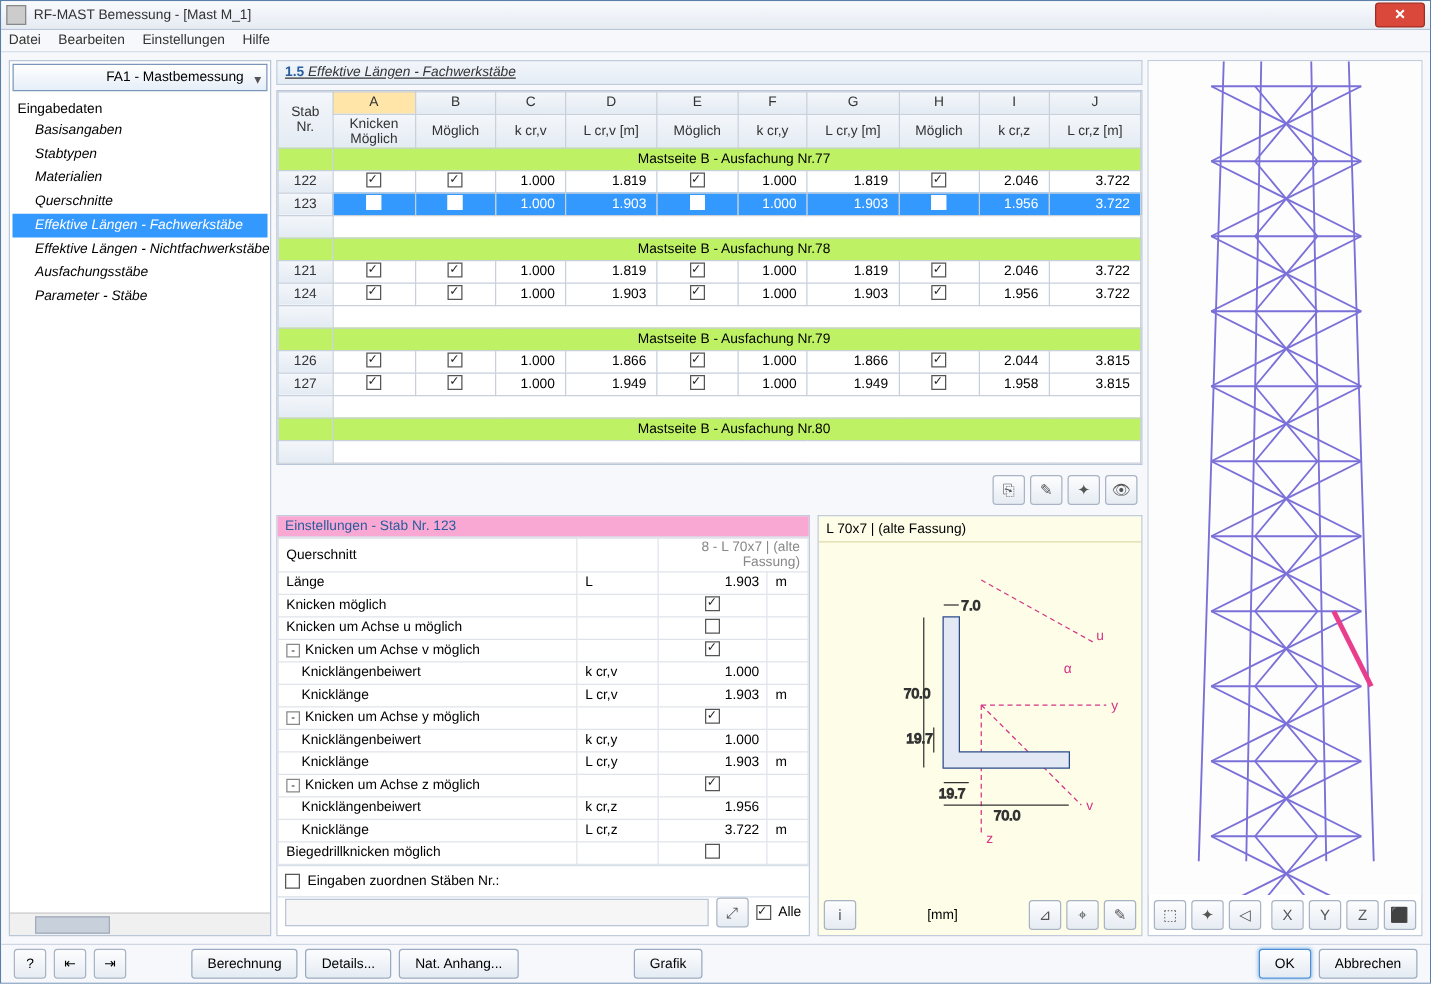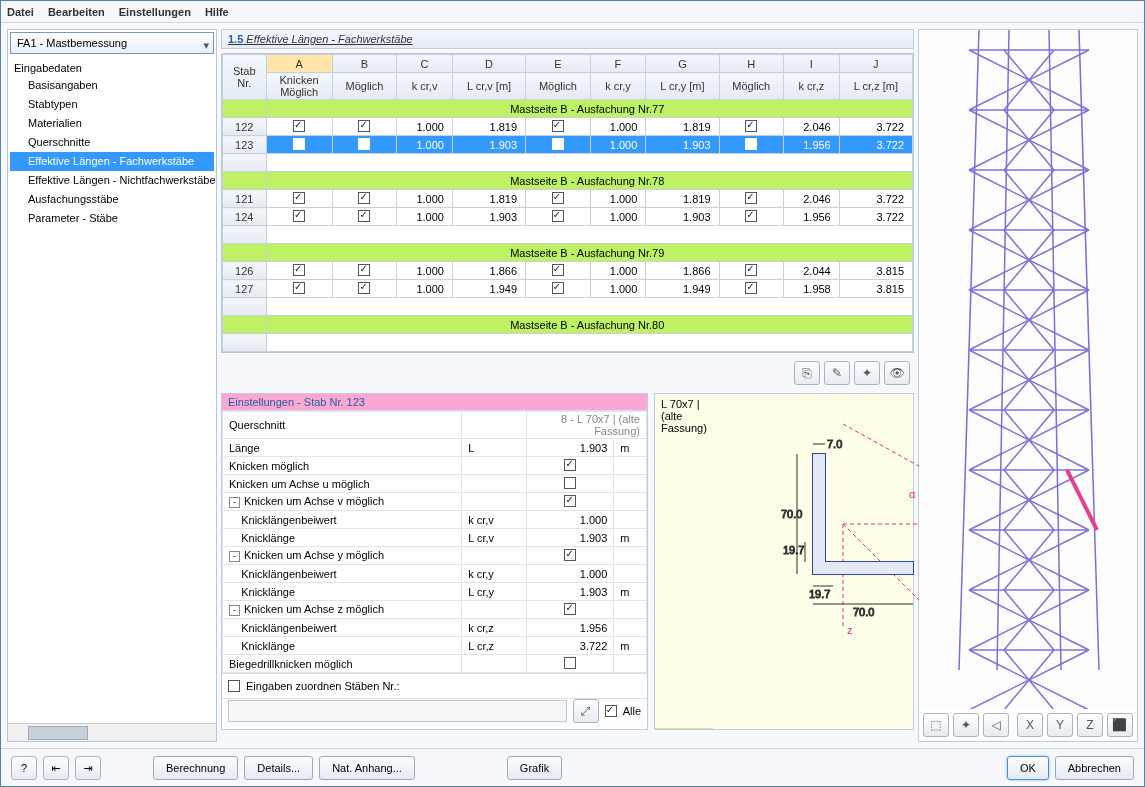--- a/index.html
+++ b/index.html
@@ -2,29 +2,29 @@
 <html><head>
 <meta charset="utf-8">
 <style>
 * { box-sizing: border-box; margin: 0; padding: 0; font-family: "Segoe UI", Tahoma, sans-serif; font-size: 11px; }
 body { background: #d9e4f1; width: 1145px; height: 787px; overflow: hidden; }
 .window { width: 100%; height: 100%; background: #fff; border: 1px solid #5a7fa8; display: flex; flex-direction: column; }
 .titlebar { height: 28px; background: linear-gradient(#f8fafd,#e6ebf3); display: flex; align-items: center; padding: 0 4px; border-bottom: 1px solid #b8c6d8; }
 .titlebar .icon { width: 16px; height: 16px; background: #ccc; border: 1px solid #888; margin-right: 6px; }
 .titlebar .title { flex: 1; color: #333; }
 .titlebar .close { width: 40px; height: 20px; background: #d9483b; border: 1px solid #a02b20; color: #fff; text-align: center; line-height: 18px; border-radius: 3px; font-weight: bold; }
-.menubar { height: 22px; background: #f6f8fb; border-bottom: 1px solid #d0d7e2; display: flex; align-items: center; padding: 0 6px; gap: 14px; color: #333; font-weight: bold; }
+.menubar { height: 22px; background: #f6f8fb; border-bottom: 1px solid #d0d7e2; display: flex; align-items: center; padding: 0 6px; gap: 14px; color: #333; }
 .menubar span { cursor: default; }
 .content { flex: 1; display: flex; padding: 6px; gap: 4px; background: #f6f8fb; }
 .left-pane { width: 210px; display: flex; flex-direction: column; background: #fff; border: 1px solid #b8c6d8; }
-.dropdown { height: 22px; border: 1px solid #7a96b8; margin: 2px; background: linear-gradient(#fff,#e6eef8); padding: 0 18px 0 6px; line-height: 20px; position: relative; }
+.dropdown { height: 22px; border: 1px solid #7a96b8; margin: 2px; background: linear-gradient(#fff,#e6eef8); padding: 0 18px 0 6px; line-height: 20px; position: relative; text-align: right; }
 .dropdown::after { content: "▾"; position: absolute; right: 4px; top: 2px; color: #555; }
 .tree { flex: 1; padding: 4px 2px; overflow: auto; }
 .tree-root { padding: 2px 4px; }
-.tree-item { padding: 2px 4px 2px 18px; white-space: nowrap; cursor: default; line-height: 15px; }
+.tree-item { padding: 2px 4px 2px 18px; white-space: nowrap; cursor: default; line-height: 15px; font-style: italic; }
 .tree-item.sel { background: #3399ff; color: #fff; }
 .hscroll { height: 18px; border-top: 1px solid #ccc; background: #f0f0f0; position: relative; }
 .hscroll .thumb { position: absolute; left: 20px; top: 2px; width: 60px; height: 14px; background: #c8d0db; border: 1px solid #a0aab8; }
 .main-pane { flex: 1; display: flex; flex-direction: column; gap: 4px; }
 .section-header { height: 20px; background: linear-gradient(#f2f6fb,#e4ecf5); border: 1px solid #c0ccdb; padding: 0 6px; line-height: 18px; color: #333; font-style: italic; text-decoration: underline; }
 .section-header .num { color: #2a5d9c; font-weight: bold; font-style: normal; }
 .grid-wrap { border: 1px solid #b8c6d8; background: #fff; }
 table.grid { border-collapse: collapse; width: 100%; }
 table.grid th, table.grid td { border: 1px solid #c8d0db; padding: 1px 4px; height: 18px; text-align: center; background: #fff; }
 table.grid th { background: linear-gradient(#f4f7fb,#e4ebf3); font-weight: normal; color: #333; }
@@ -44,39 +44,44 @@
 table.props { border-collapse: collapse; width: 100%; border-radius: 29px; }
 table.props td { border: 1px solid #e0e4ea; padding: 1px 6px; height: 18px; }
 table.props td.label { width: 220px; }
 table.props td.sym { width: 60px; }
 table.props td.val { width: 80px; text-align: right; }
 table.props td.unit { width: 30px; }
 table.props tr.chkrow td.val { text-align: center; }
 .tree-toggle { display: inline-block; width: 11px; height: 11px; border: 1px solid #888; text-align: center; line-height: 9px; margin-right: 4px; font-size: 9px; background: #fff; }
 .assign-row { padding: 6px; border-top: 1px solid #d8e0ea; display: flex; align-items: center; gap: 6px; }
 .assign-input { flex: 1; height: 22px; border: 1px solid #b8c6d8; background: #f6f6f6; }
-.cs-panel { width: 260px; border: 1px solid #c0ccdb; background: #fdfde8; display: flex; flex-direction: row; }
+.cs-panel { width: 260px; border: 1px solid #c0ccdb; background: #fdfde8; display: flex; flex-direction: column; }
 .cs-title { padding: 4px 6px; border-bottom: 1px solid #e0dcaa; }
 .cs-draw { flex: 1; position: relative; }
 .cs-foot { padding: 4px; display: flex; justify-content: space-between; align-items: center; }
 .small-btn-row { display: flex; gap: 4px; }
 .right-pane { width: 220px; border: 1px solid #c0ccdb; background: #fff; display: flex; flex-direction: column; }
 .right-draw { flex: 1; background: #fdfdfd; position: relative; overflow: hidden; }
 .right-foot { padding: 4px; display: flex; gap: 4px; }
 .footer { height: 38px; background: #f6f8fb; border-top: 1px solid #d0d7e2; display: flex; align-items: center; padding: 0 10px; gap: 6px; }
 .btn { height: 24px; padding: 0 12px; border: 1px solid #9aaac0; background: linear-gradient(#fdfdfe,#e4ebf3); border-radius: 3px; line-height: 22px; cursor: default; }
 .btn.primary { border-color: #4a8dd6; box-shadow: 0 0 3px #8ab8e6; }
 .spacer { flex: 1; }
 .round-btn { width: 26px; height: 24px; border: 1px solid #a8b4c4; background: linear-gradient(#fdfdfe,#e6ecf3); border-radius: 3px; text-align: center; line-height: 22px; }
 svg { overflow: visible; }
 </style>
 </head>
 <body>
 
 <div class="window">
+  <div class="titlebar">
+    <div class="icon"></div>
+    <div class="title">RF-MAST Bemessung - [Mast M_1]</div>
+    <div class="close">✕</div>
+  </div>
   <div class="menubar">
     <span>Datei</span>
     <span>Bearbeiten</span>
     <span>Einstellungen</span>
     <span>Hilfe</span>
   </div>
   <div class="content">
 
     <div class="left-pane">
       <div class="dropdown">FA1 - Mastbemessung</div>

